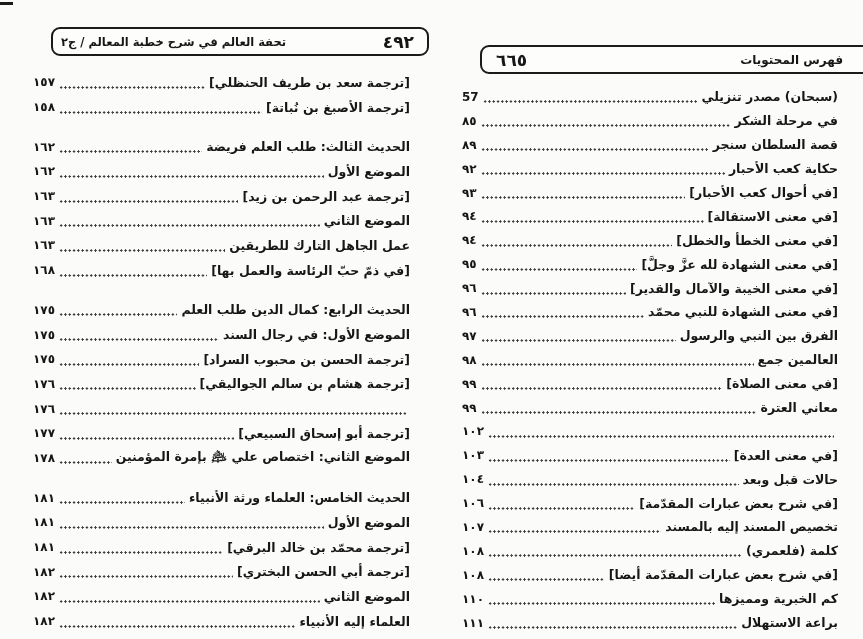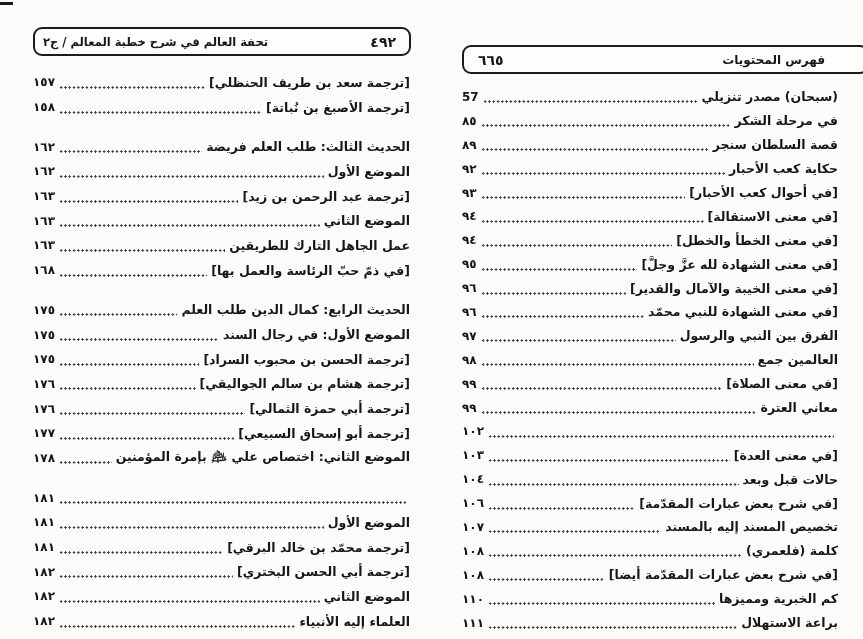--- a/index.html
+++ b/index.html
@@ -17,37 +17,38 @@
   .header-box{
     position:absolute;
     box-sizing:border-box;
     border:2px solid #1b1b1b;
     border-radius:9px;
     background:#fdfdfc;
     display:flex;
     align-items:center;
     justify-content:space-between;
     direction:ltr;
+    margin-left:18px;
   }
   .header-box.left{
     left:33px;top:27px;width:378px;height:29px;
     padding:0 13px 0 8px;
   }
   .header-box.right{
     left:462px;top:45px;width:407px;height:29px;
     padding:0 42px 0 14px;
   }
   .running-title{
     font-weight:700;font-size:11.5px;white-space:nowrap;direction:rtl;
   }
   .contents-title{
     font-weight:700;font-size:12px;white-space:nowrap;direction:rtl;
   }
   .page-num{
-    font-weight:700;font-size:14px;direction:rtl;
+    font-weight:700;font-size:17px;direction:rtl;
   }
   .toc{
     position:absolute;
     display:flex;
     flex-direction:column;
     direction:rtl;
   }
   .toc.left-toc{left:33px;top:70px;width:377px;}
   .toc.right-toc{left:462px;top:85px;width:376px;}
   .toc-row{
@@ -144,35 +145,35 @@
         <span class="toc-title">[ترجمة الحسن بن محبوب السراد]</span>
         <span class="leader"></span>
         <span class="toc-page">١٧٥</span>
       </div>
       <div class="toc-row">
         <span class="toc-title">[ترجمة هشام بن سالم الجواليقي]</span>
         <span class="leader"></span>
         <span class="toc-page">١٧٦</span>
       </div>
       <div class="toc-row">
-        <span class="toc-title">[ترجمة أبي حمزة الثمالي]</span>
         <span class="leader"></span>
         <span class="toc-page">١٧٦</span>
       </div>
       <div class="toc-row">
         <span class="toc-title">[ترجمة أبو إسحاق السبيعي]</span>
         <span class="leader"></span>
         <span class="toc-page">١٧٧</span>
       </div>
       <div class="toc-row">
         <span class="toc-title">الموضع الثاني: اختصاص علي ﵇ بإمرة المؤمنين</span>
         <span class="leader"></span>
         <span class="toc-page">١٧٨</span>
       </div>
       <div class="toc-row gap-before">
+        <span class="toc-title">الحديث الخامس: العلماء ورثة الأنبياء</span>
         <span class="leader"></span>
         <span class="toc-page">١٨١</span>
       </div>
       <div class="toc-row">
         <span class="toc-title">الموضع الأول</span>
         <span class="leader"></span>
         <span class="toc-page">١٨١</span>
       </div>
       <div class="toc-row">
         <span class="toc-title">[ترجمة محمّد بن خالد البرقي]</span>

